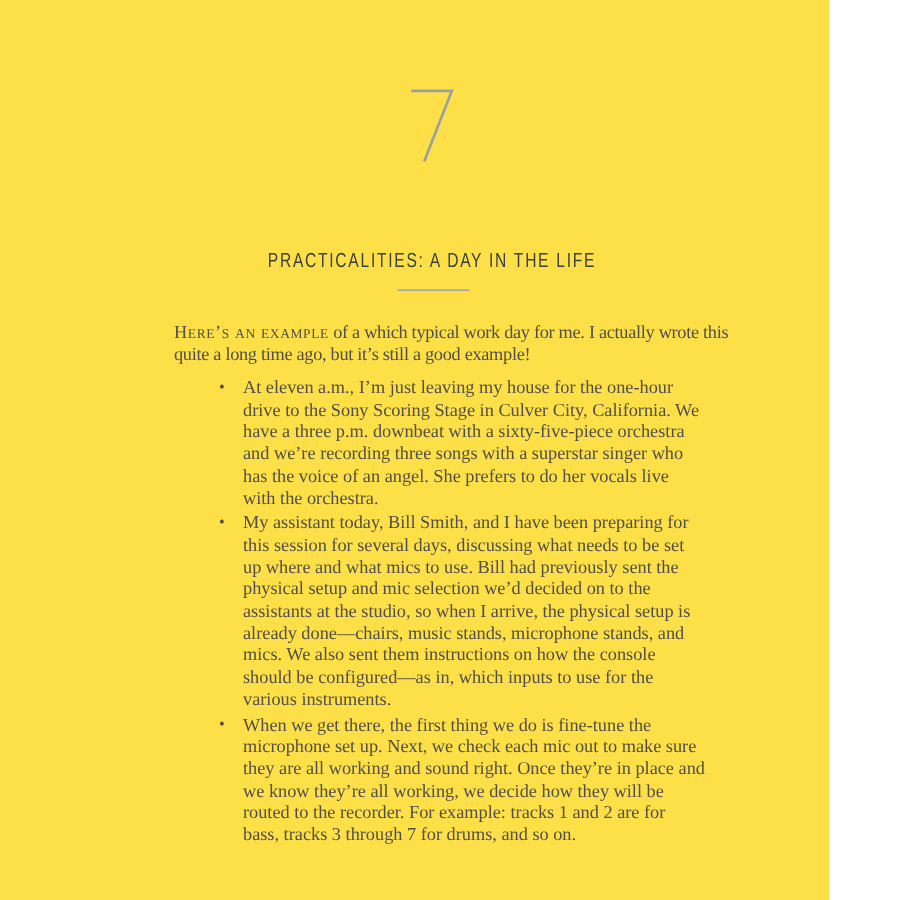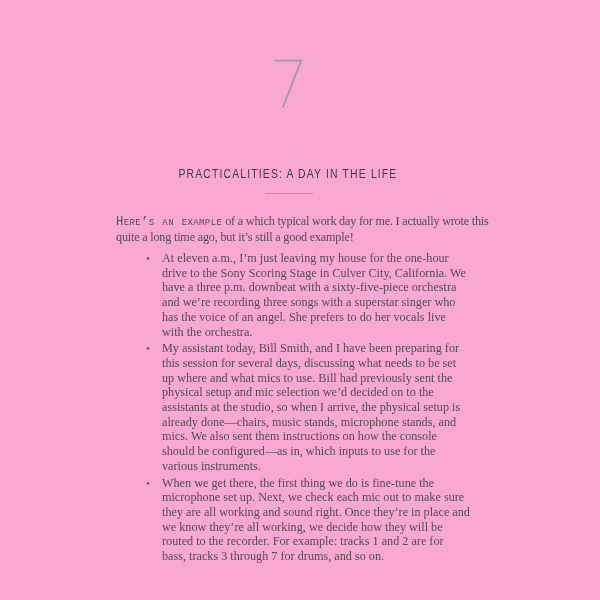--- a/index.html
+++ b/index.html
@@ -2,23 +2,23 @@
 <html><head>
 <meta charset="utf-8">
 <style>
   html, body {
     margin: 0;
     padding: 0;
     background: #ffffff;
   }
   .page {
     position: relative;
-    width: 600px;
+    width: 553px;
     height: 600px;
-    background: #f9a8d4;
+    background: #fde047;
     overflow: hidden;
     font-family: "Liberation Serif", serif;
   }
   .chapter-num {
     position: absolute;
     left: 273px;
     top: 58px;
     width: 30px;
     height: 51px;
   }
@@ -64,21 +64,20 @@
     width: 376px;
     font-size: 12.2px;
     line-height: 15.1px;
     letter-spacing: -0.2px;
     color: #514e4b;
     text-align: left;
   }
   .intro-lead {
     font-variant: small-caps;
     letter-spacing: 0.4px;
-    font-family: Liberation Mono, monospace;
   }
   .bullet-list {
     position: absolute;
     left: 145px;
     top: 251px;
     width: 325px;
     margin: 0;
     padding: 0;
     list-style: none;
     font-size: 12.2px;

